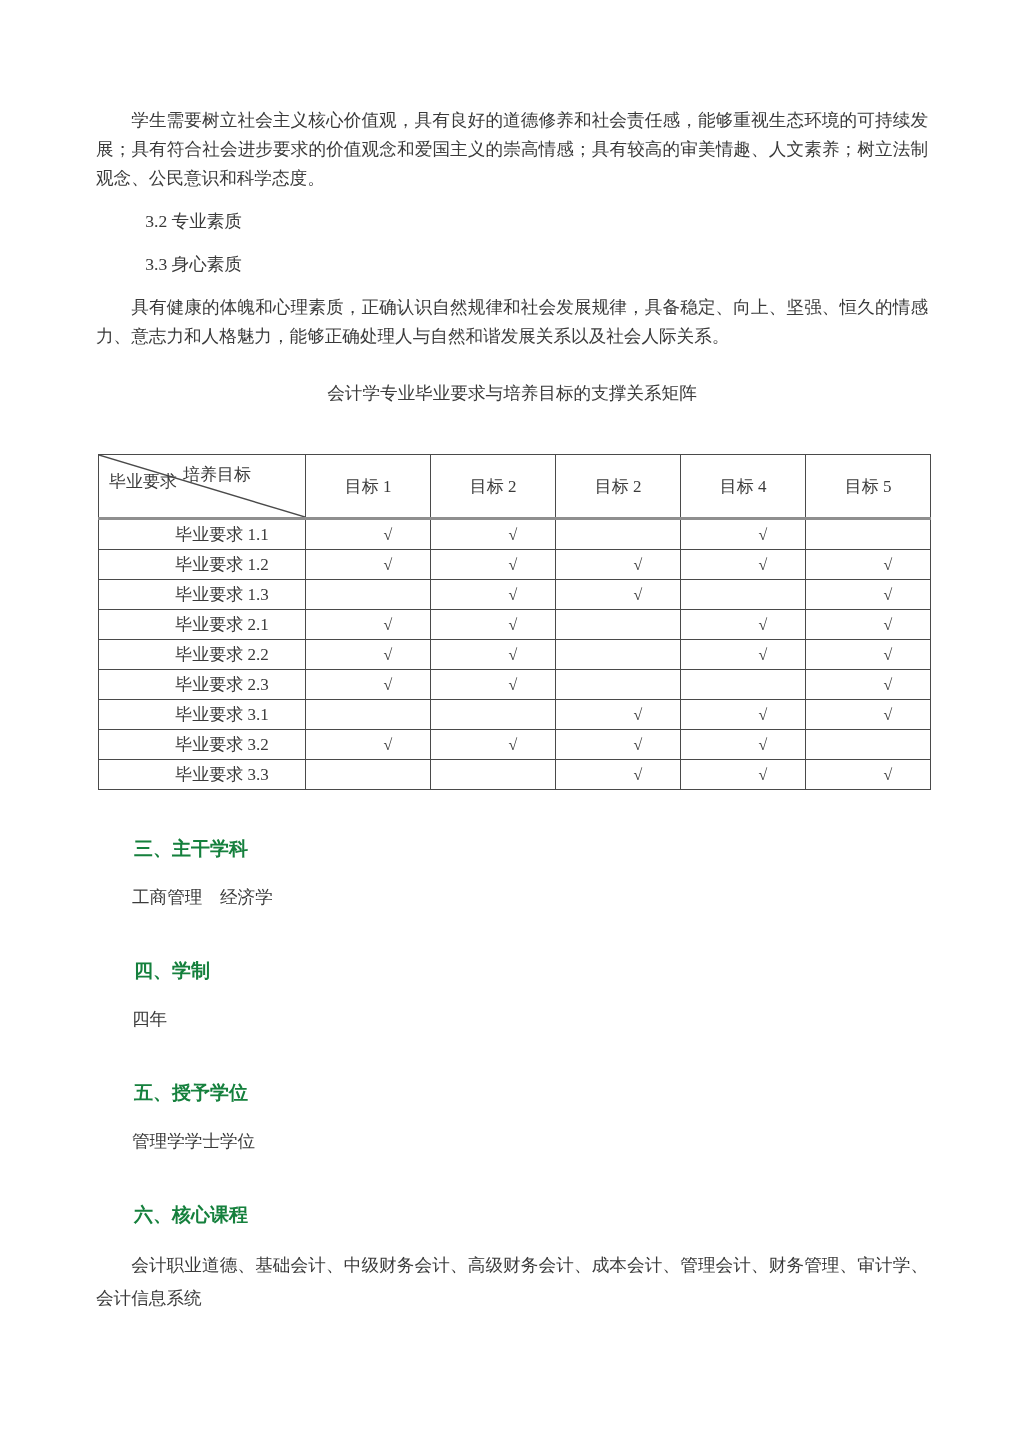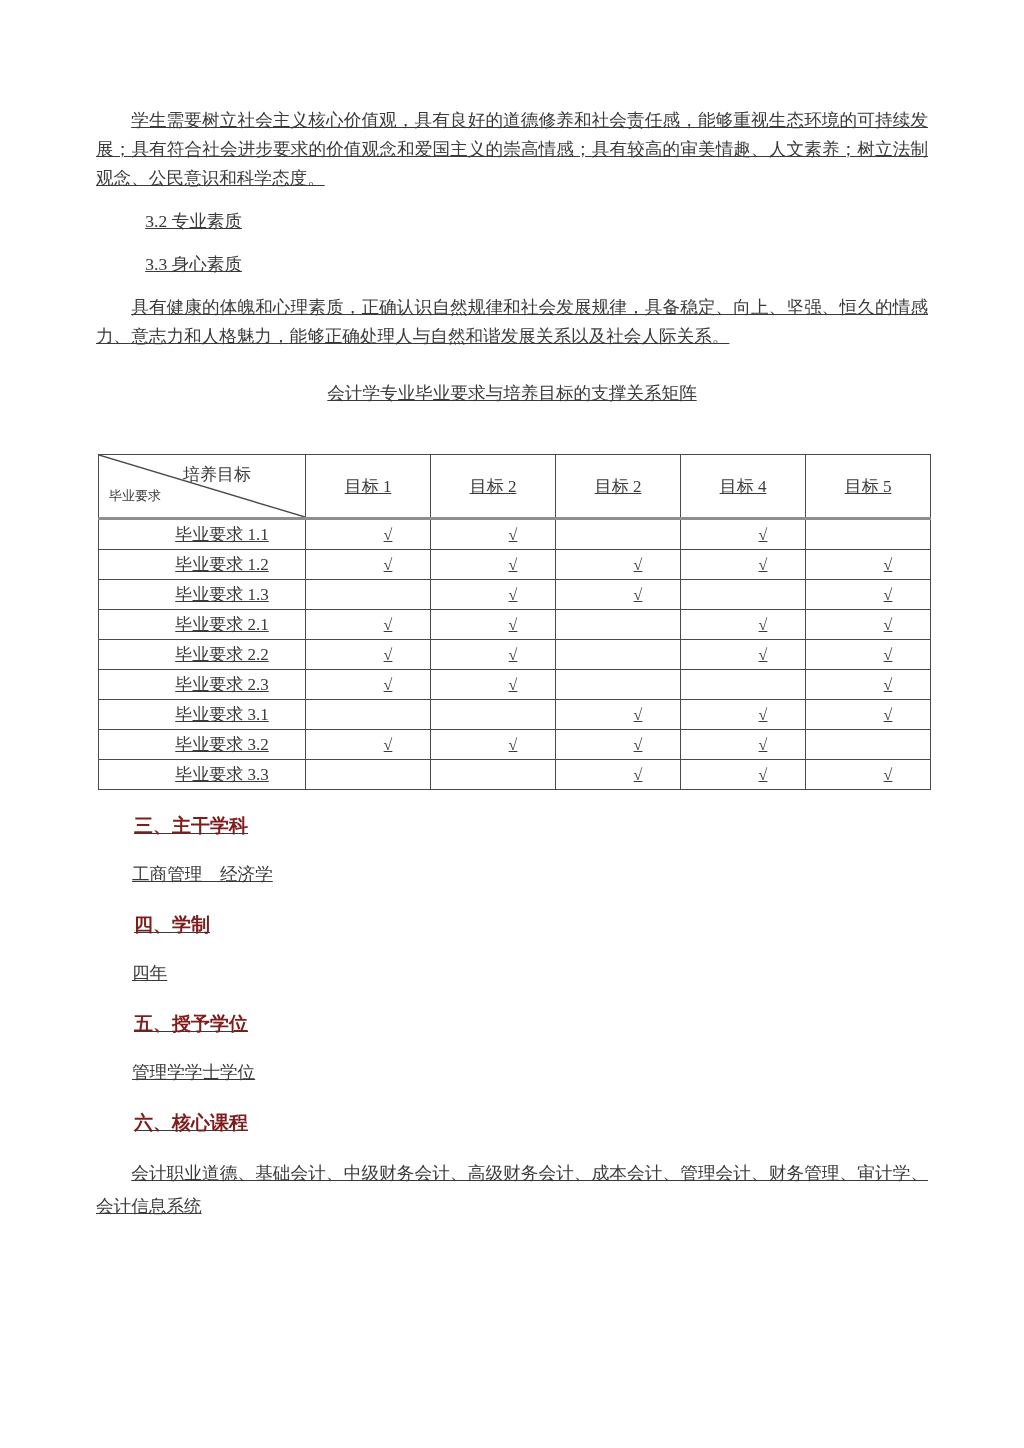--- a/index.html
+++ b/index.html
@@ -10,21 +10,20 @@
     margin: 0 auto;
     background: #ffffff;
     font-family: "Liberation Serif", "DejaVu Serif", serif;
     color: #3a3a3a;
     overflow: hidden;
   }
   .content {
     padding: 106px 96px 0 96px;
     font-size: 17.6px;
     line-height: 29px;
-    text-decoration: underline;
   }
   .para {
     margin: 0;
     text-indent: 2em;
     text-align: justify;
   }
   .subhead {
     margin: 14px;
     text-indent: 2em;
   }
@@ -62,35 +61,35 @@
     width: 100%; height: 100%;
   }
   .corner-top {
     position: absolute;
     top: 5px;
     left: 84px;
     font-size: 17px;
   }
   .corner-bottom {
     position: absolute;
-    bottom: 7px;
+    bottom: 21px;
     left: 10px;
-    font-size: 13px;
+    font-size: 17px;
   }
   table.matrix tbody td { height: 28px; padding-left: 40px; }
   td.row-label { font-size: 17px; }
   td.mark-cell { font-size: 16px; }
   .section { margin: 0; }
   .sec-heading {
-    margin: 24px 0 0 38px;
+    margin: 47px 0 0 38px;
     font-family: "Liberation Sans", "DejaVu Sans", sans-serif;
     font-weight: bold;
     font-size: 19px;
     line-height: 24px;
-    color: #7f1d1d;
+    color: #15803d;
   }
   .sec-content {
     margin: 22px 0 0 36px;
     font-size: 17.6px;
     line-height: 29px;
   }
   .sec-para {
     margin: 22px 0 0 0;
     text-indent: 2em;
     text-align: justify;

